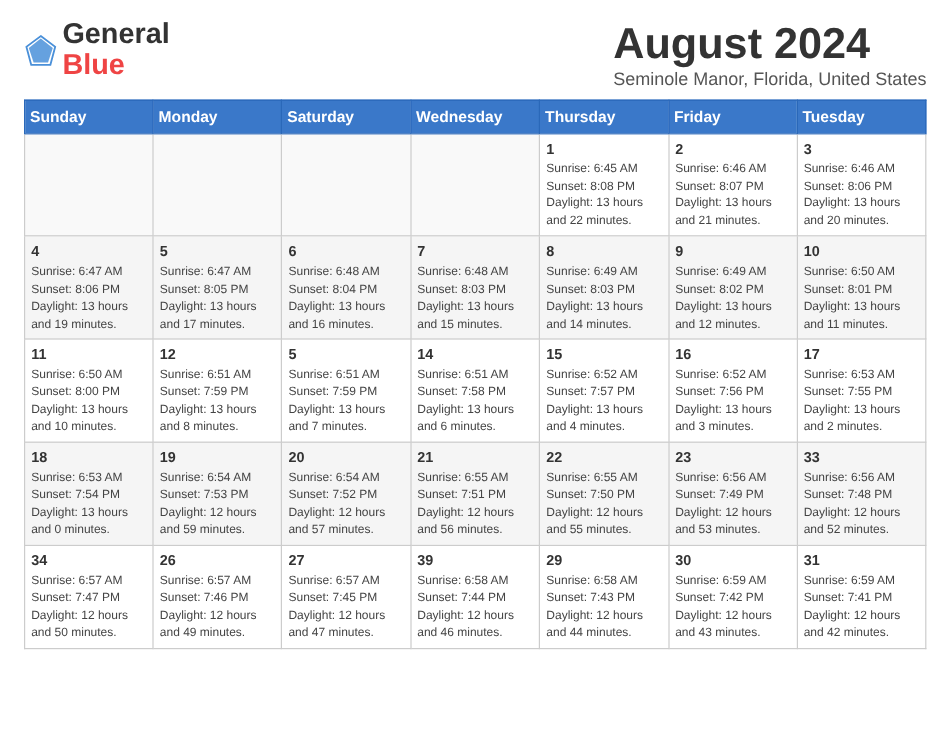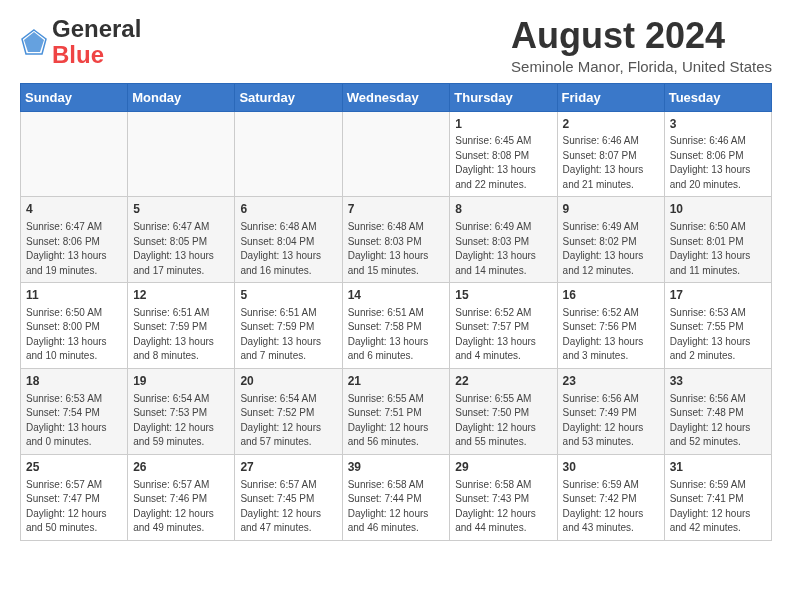--- a/index.html
+++ b/index.html
@@ -224,21 +224,21 @@
           <span class="day-number">23</span>
           <div class="day-info">Sunrise: 6:56 AM<br>Sunset: 7:49 PM<br>Daylight: 12 hours<br>and 53 minutes.</div>
         </td>
         <td>
           <span class="day-number">33</span>
           <div class="day-info">Sunrise: 6:56 AM<br>Sunset: 7:48 PM<br>Daylight: 12 hours<br>and 52 minutes.</div>
         </td>
       </tr>
       <tr>
         <td>
-          <span class="day-number">25</span>
+          <span class="day-number">34</span>
           <div class="day-info">Sunrise: 6:57 AM<br>Sunset: 7:47 PM<br>Daylight: 12 hours<br>and 50 minutes.</div>
         </td>
         <td>
           <span class="day-number">26</span>
           <div class="day-info">Sunrise: 6:57 AM<br>Sunset: 7:46 PM<br>Daylight: 12 hours<br>and 49 minutes.</div>
         </td>
         <td>
           <span class="day-number">27</span>
           <div class="day-info">Sunrise: 6:57 AM<br>Sunset: 7:45 PM<br>Daylight: 12 hours<br>and 47 minutes.</div>
         </td>

